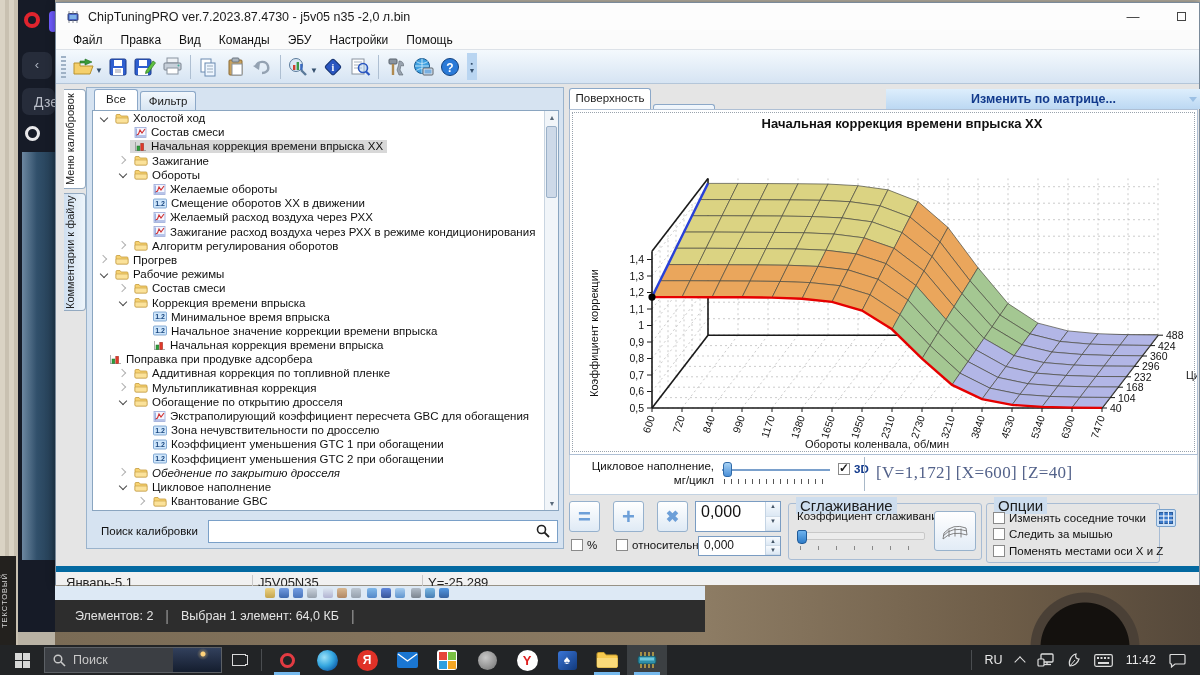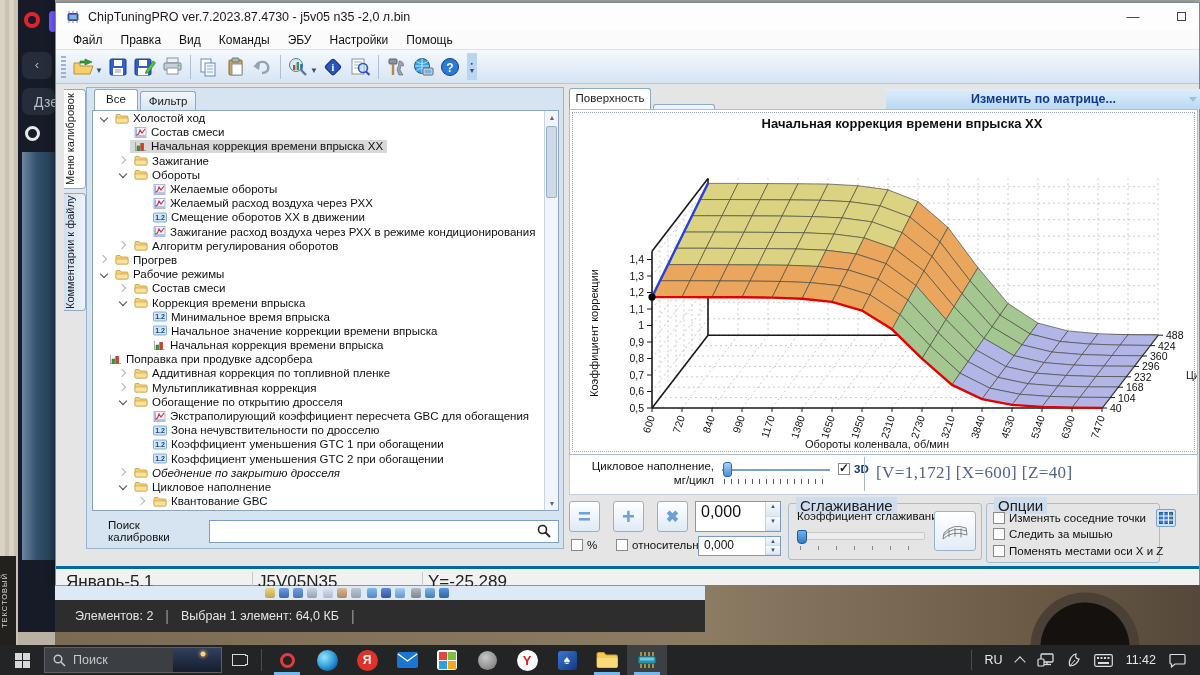--- a/index.html
+++ b/index.html
@@ -73,21 +73,21 @@
 .spin .btns span{flex:1;font-size:6px;text-align:center;color:#456;background:linear-gradient(#f8fbfe,#dce8f4);border-bottom:1px solid #d0dce8;line-height:8px}
 .grpbox{position:absolute;border:1px solid #a8bcd4;border-radius:3px}
 .grpbox .gtitle{position:absolute;left:7px;top:-7px;background:#cdddee;padding:0 4px;font-size:15px;color:#1a1a1a}
 .cbrow{display:flex;align-items:center;gap:4px;font-size:11.5px;color:#111;white-space:nowrap}
 .smslider{position:relative}
 .smslider .track{position:absolute;left:0;right:0;top:4px;height:8px;background:#ececec;border:1px solid #c8c8c8;border-radius:2px}
 .smslider .handle{position:absolute;left:0;top:2px;width:10px;height:14px;background:linear-gradient(#6db2ee,#2f7cc8);border:1px solid #1f5a98;border-radius:2px 2px 4px 4px}
 .smslider .ticks{position:absolute;left:3px;right:3px;top:18px;height:4px;background:repeating-linear-gradient(90deg,#888 0 1px,transparent 1px 18px)}
 .mbtn{position:absolute;width:42px;height:40px;background:linear-gradient(#ffffff,#e2ecf6);border:1px solid #98b2cc;border-radius:3px;display:flex;align-items:center;justify-content:center}
 .gbtn{width:20px;height:18px;background:#cfe2f6;border:1px solid #7aa2cc;border-radius:2px;display:flex;align-items:center;justify-content:center;margin-left:6px}
-.statusbar{position:absolute;left:0;top:563px;width:100%;height:19px;background:#f1f1f1;border-top:3px solid #0369a1;font-size:17px;color:#222}
+.statusbar{position:absolute;left:0;top:563px;width:100%;height:19px;background:#f1f1f1;border-top:6px solid #0369a1;font-size:13px;color:#222}
 .statusbar span{position:absolute;top:3px}
 .ssep{position:absolute;top:2px;width:1px;height:14px;background:#c8c8c8}
 
 .bgtb{position:absolute;left:55px;top:586px;width:650px;height:14px;background:#dde9f5}
 .bgtb i{position:absolute;top:2px;width:10px;height:10px;border-radius:2px;opacity:.85}
 .explbar{position:absolute;left:55px;top:600px;width:650px;height:32px;background:#2d2d2d;color:#e4e4e4;font-size:12.5px;display:flex;align-items:center;padding-left:20px;gap:12px}
 .explbar .pipe{color:#9a9a9a;font-size:14px}
 .photo{position:absolute;left:705px;top:585px;width:495px;height:60px;background:radial-gradient(circle 58px at 380px 62px,#14110e 0 44px,#4a4036 45px 54px,rgba(0,0,0,0) 55px),linear-gradient(90deg,#8d7c64,#6e5d48 60%,#55483a)}
 .photostrip{position:absolute;left:55px;top:632px;width:650px;height:13px;background:linear-gradient(90deg,#7a6b55,#8d7c64)}
 
@@ -371,46 +371,46 @@
                 <line x1="1.8" y1="9" x2="11.5" y2="9" stroke="#5b79c8" stroke-width=".8"></line>
               </svg>
             </span>
             <span>Желаемые обороты</span>
           </span>
         </div>
         <div class="trow" style="padding-left: 44px;">
           <span class="tarr leaf"></span>
           <span class="tgrp">
             <span class="ticon">
+              <svg width="14" height="11" viewBox="0 0 14 11">
+                <rect x=".5" y="1" width="13" height="9" rx="1" fill="#cfe6fb" stroke="#6b97c9" stroke-width=".8"></rect>
+                <text x="7" y="8.2" text-anchor="middle" font-size="7" font-family="Liberation Sans,sans-serif" font-weight="bold" fill="#17457e">1.2</text>
+              </svg>
+            </span>
+            <span>Смещение оборотов ХХ в движении</span>
+          </span>
+        </div>
+        <div class="trow" style="padding-left: 44px;">
+          <span class="tarr leaf"></span>
+          <span class="tgrp">
+            <span class="ticon">
               <svg width="13" height="11" viewBox="0 0 13 11">
                 <rect x="1" y=".5" width="11" height="10" fill="#f4f6ff" stroke="#9aa8d8" stroke-width=".8"></rect>
                 <path d="M2.5 8 L4.5 7 L6 3 L8 6 L11 2" fill="none" stroke="#d03030" stroke-width="1.1"></path>
                 <line x1="2.2" y1="1.5" x2="2.2" y2="9.3" stroke="#5b79c8" stroke-width=".8"></line>
                 <line x1="1.8" y1="9" x2="11.5" y2="9" stroke="#5b79c8" stroke-width=".8"></line>
               </svg>
             </span>
             <span>Желаемый расход воздуха через РХХ</span>
           </span>
         </div>
         <div class="trow" style="padding-left: 44px;">
           <span class="tarr leaf"></span>
           <span class="tgrp">
             <span class="ticon">
-              <svg width="14" height="11" viewBox="0 0 14 11">
-                <rect x=".5" y="1" width="13" height="9" rx="1" fill="#cfe6fb" stroke="#6b97c9" stroke-width=".8"></rect>
-                <text x="7" y="8.2" text-anchor="middle" font-size="7" font-family="Liberation Sans,sans-serif" font-weight="bold" fill="#17457e">1.2</text>
-              </svg>
-            </span>
-            <span>Смещение оборотов ХХ в движении</span>
-          </span>
-        </div>
-        <div class="trow" style="padding-left: 44px;">
-          <span class="tarr leaf"></span>
-          <span class="tgrp">
-            <span class="ticon">
               <svg width="13" height="11" viewBox="0 0 13 11">
                 <rect x="1" y=".5" width="11" height="10" fill="#f4f6ff" stroke="#9aa8d8" stroke-width=".8"></rect>
                 <path d="M2.5 8 L4.5 7 L6 3 L8 6 L11 2" fill="none" stroke="#d03030" stroke-width="1.1"></path>
                 <line x1="2.2" y1="1.5" x2="2.2" y2="9.3" stroke="#5b79c8" stroke-width=".8"></line>
                 <line x1="1.8" y1="9" x2="11.5" y2="9" stroke="#5b79c8" stroke-width=".8"></line>
               </svg>
             </span>
             <span>Зажигание расход воздуха через РХХ в режиме кондиционирования</span>
           </span>
         </div>
@@ -648,21 +648,21 @@
             <span>Квантование GBC</span>
           </span>
         </div>
       </div>
     <div class="vscroll">
       <span class="sarr" style="top:0">▲</span>
       <span class="sthumb"></span>
       <span class="sarr" style="bottom:0">▼</span>
     </div>
     <div class="searchrow">
-      <span style="margin-left:16px">Поиск калибровки</span>
+      <span style="margin-left:9px">Поиск калибровки</span>
       <span style="position:relative;display:inline-flex;align-items:center">
         <input type="text" value="" style="">
         <svg class="maglass" width="14" height="14" viewBox="0 0 14 14">
             <circle cx="5.5" cy="5.5" r="4" fill="none" stroke="#222" stroke-width="1.6"></circle>
             <line x1="8.5" y1="8.5" x2="13" y2="13" stroke="#222" stroke-width="1.8"></line>
           </svg>
       </span>
     </div>
 
     <div class="tab active" style="left:513px;top:85px;width:82px;height:23px">Поверхность</div>

